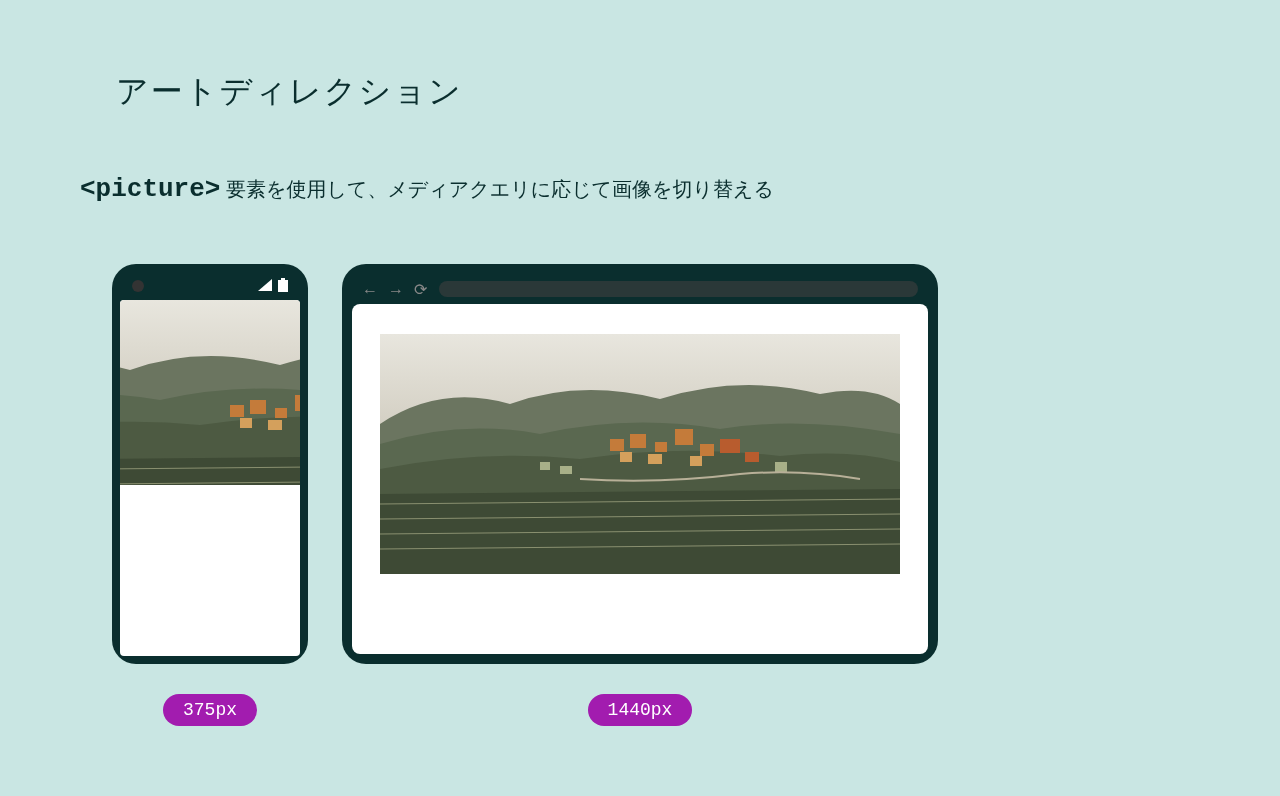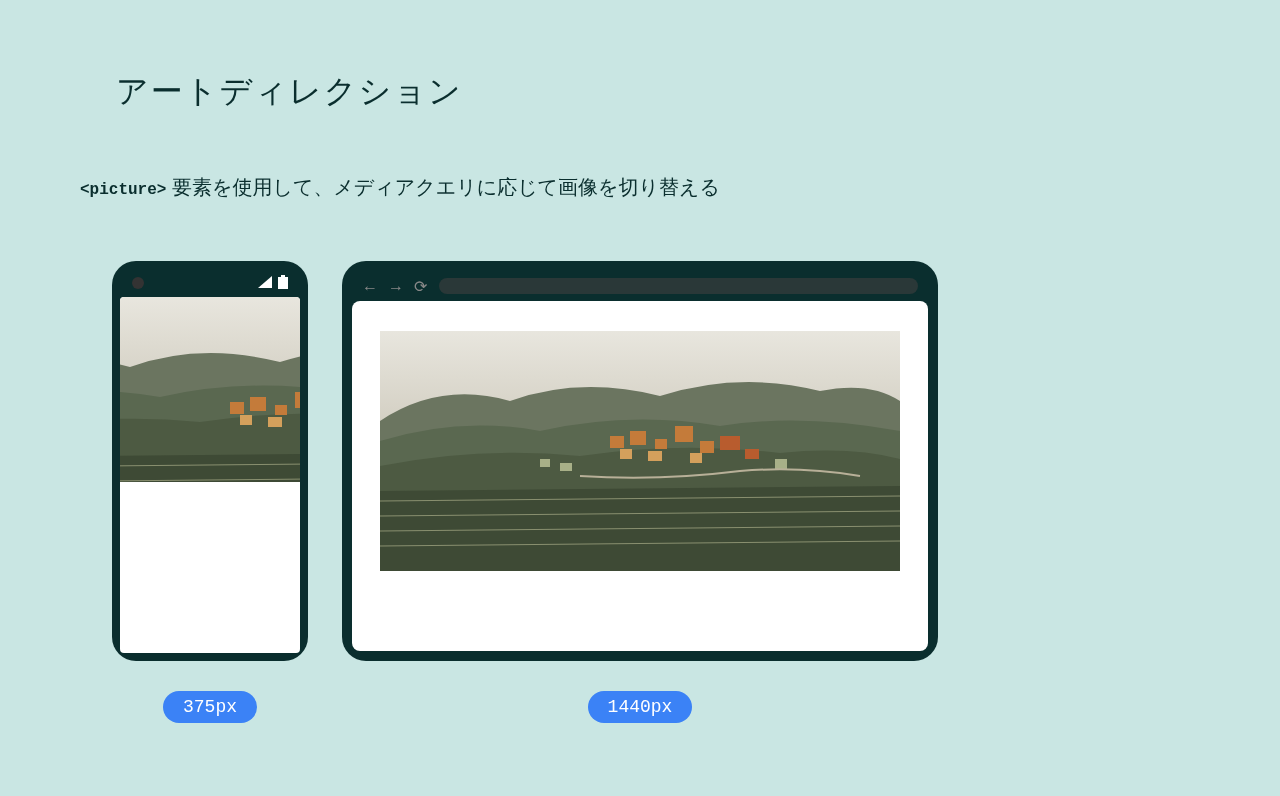--- a/index.html
+++ b/index.html
@@ -19,21 +19,21 @@
   margin-left: 36px;
 }
 .subtitle {
   font-size: 20px;
   font-weight: 500;
   margin-bottom: 60px;
 }
 .subtitle code {
   font-family: "Courier New", monospace;
   font-weight: 700;
-  font-size: 16px;
+  font-size: 26px;
 }
 .layout {
   display: flex;
   align-items: flex-start;
   gap: 0;
 }
 
 .mobile-wrap {
   display: flex;
   flex-direction: column;
@@ -169,21 +169,21 @@
 }
 
 .landscape {
   display: block;
 }
 
 .label-row {
   margin-top: 30px;
 }
 .badge {
-  background: #3b82f6;
+  background: #a21caf;
   color: #fff;
   font-family: "Courier New", monospace;
   font-size: 18px;
   font-weight: 500;
   padding: 6px 20px;
   border-radius: 18px;
   display: inline-block;
 }
 .bp-label {
   position: absolute;

